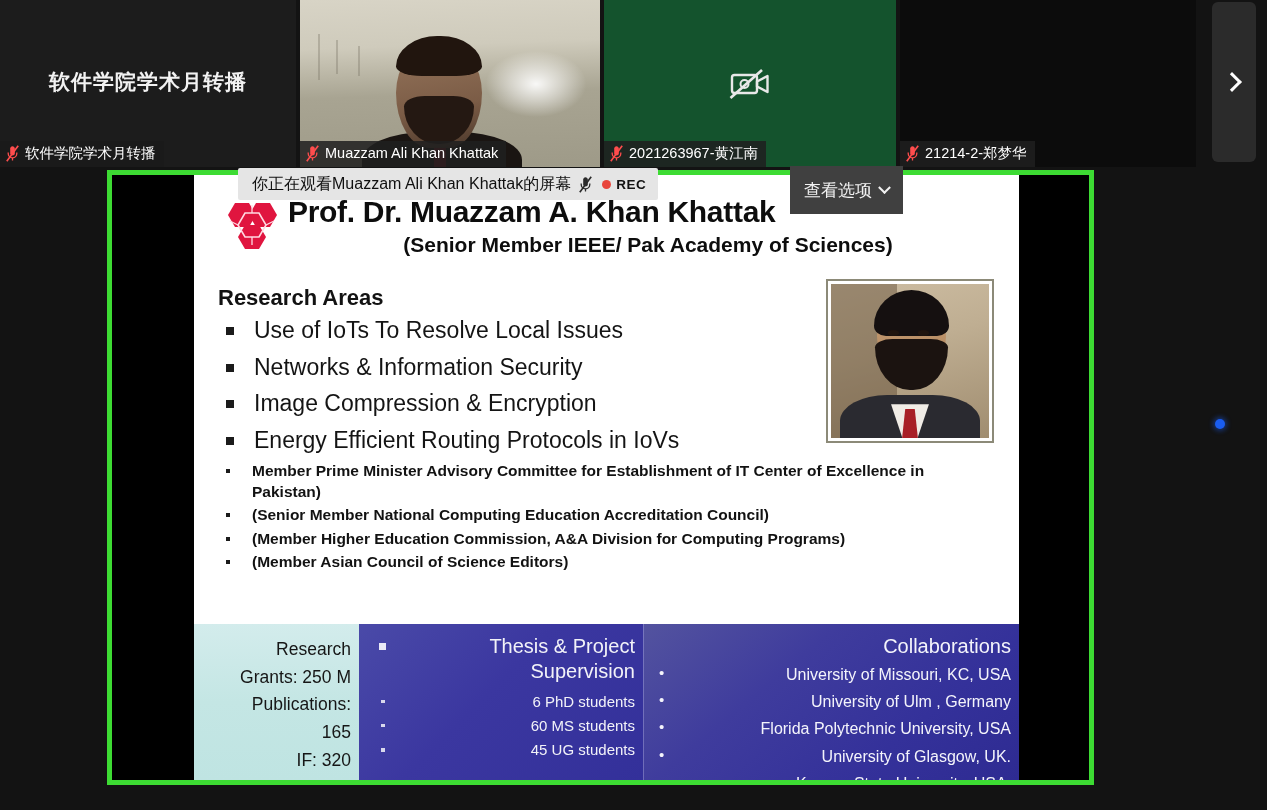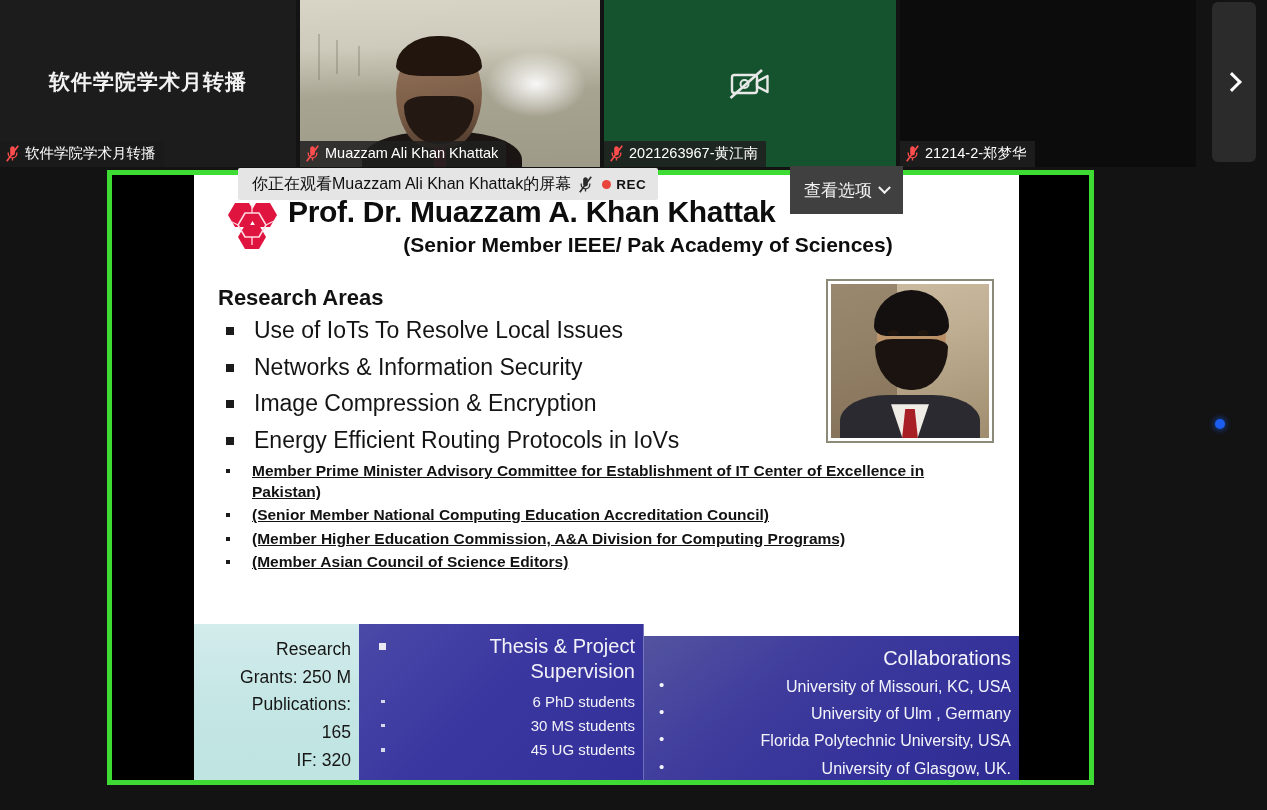--- a/index.html
+++ b/index.html
@@ -194,21 +194,21 @@
   }
   .photo-img .p-tie {
     position: absolute; left: 45%; bottom: 0; width: 10%; height: 19%;
     background: #a81f26; clip-path: polygon(20% 0, 80% 0, 100% 100%, 0 100%);
   }
 
   .sub-list { position: absolute; left: 24px; top: 286px; width: 760px; }
   .sub-list li {
     list-style: none; position: relative;
     padding-left: 34px; margin-bottom: 3px;
-    font-size: 15.5px; font-weight: bold; color: #121212; line-height: 1.33; text-decoration: underline;
+    font-size: 15.5px; font-weight: bold; color: #121212; line-height: 1.33;
   }
   .sub-list li::before {
     content: ""; position: absolute; left: 8px; top: 8px;
     width: 4px; height: 4px; background: #1b1b1b;
   }
 
   
   .panels {
     position: absolute; left: 0; bottom: 0; width: 825px; height: 156px;
     display: flex;
@@ -236,21 +236,21 @@
   .panel-b li {
     list-style: none; position: relative; padding-left: 38px;
     font-size: 15px; line-height: 1.62;
   }
   .panel-b li::before {
     content:""; position: absolute; left: 16px; top: 10px; width: 3.5px; height: 3.5px; background: #d8d8ec;
   }
   .panel-c {
     flex: 1;
     background: linear-gradient(140deg,#53539f 0%, #3f3c9d 35%, #34319a 70%, #2e2b92 100%);
-    padding: 10px 8px 8px 15px; color: #f4f4fb; margin-top: 12px;
+    padding: 10px 8px 8px 15px; color: #f4f4fb;
   }
   .panel-c .head { font-size: 20px; line-height: 1.2; margin-bottom: 3px; }
   .panel-c li {
     list-style: none; position: relative; padding-left: 10px;
     font-size: 16px; line-height: 1.7;
   }
   .panel-c li::before {
     content:"\2022"; position: absolute; left: 0; top: -1px; font-size: 15px;
   }
 
@@ -420,21 +420,21 @@
           <div class="row">Grants:  250 M</div>
           <div class="row">Publications:</div>
           <div class="row">165</div>
           <div class="row">IF: 320</div>
         </div>
 
         <div class="panel-b">
           <div class="head">Thesis &amp; Project Supervision</div>
           <ul>
             <li>6 PhD students</li>
-            <li>30 MS students</li>
+            <li>60 MS students</li>
             <li>45 UG students</li>
           </ul>
         </div>
 
         <div class="panel-c">
           <div class="head">Collaborations</div>
           <ul>
             <li>University of Missouri, KC, USA</li>
             <li>University of Ulm , Germany</li>
             <li>Florida Polytechnic University, USA</li>

